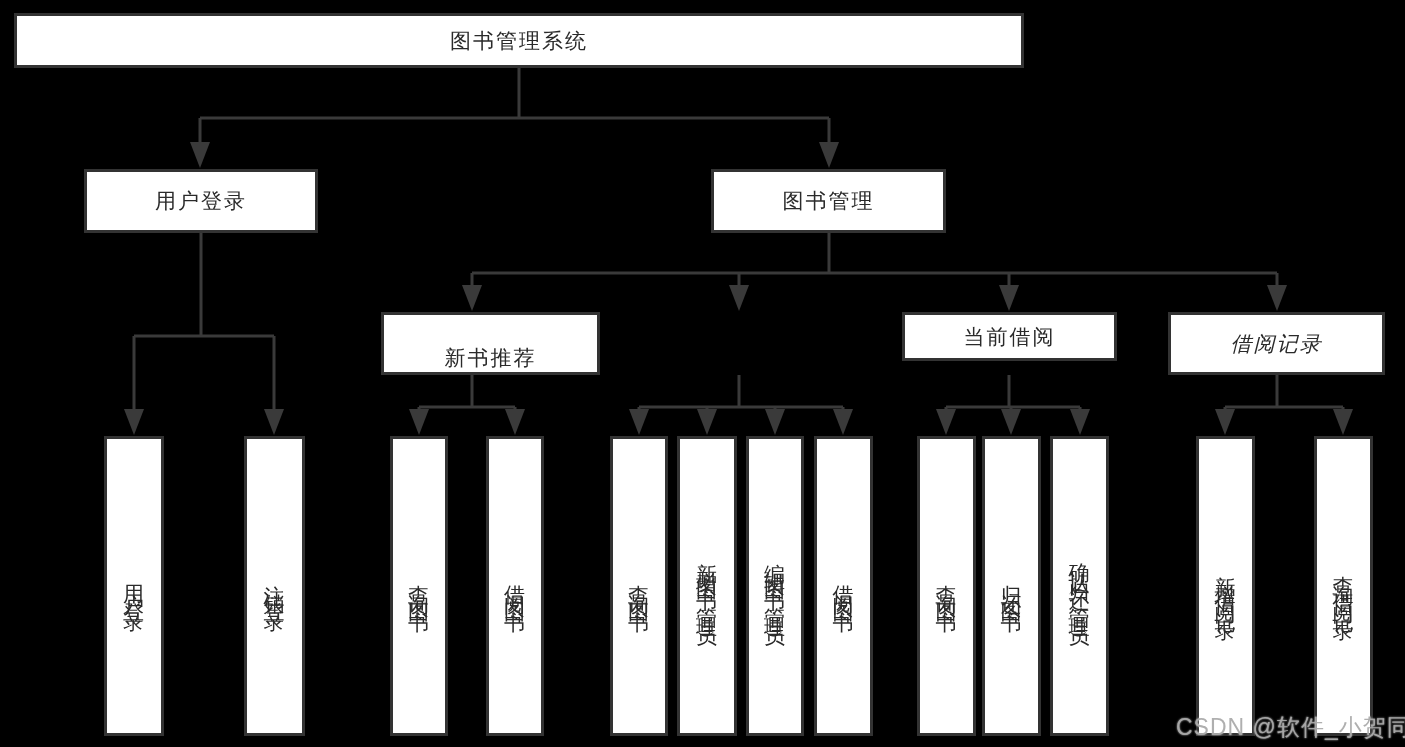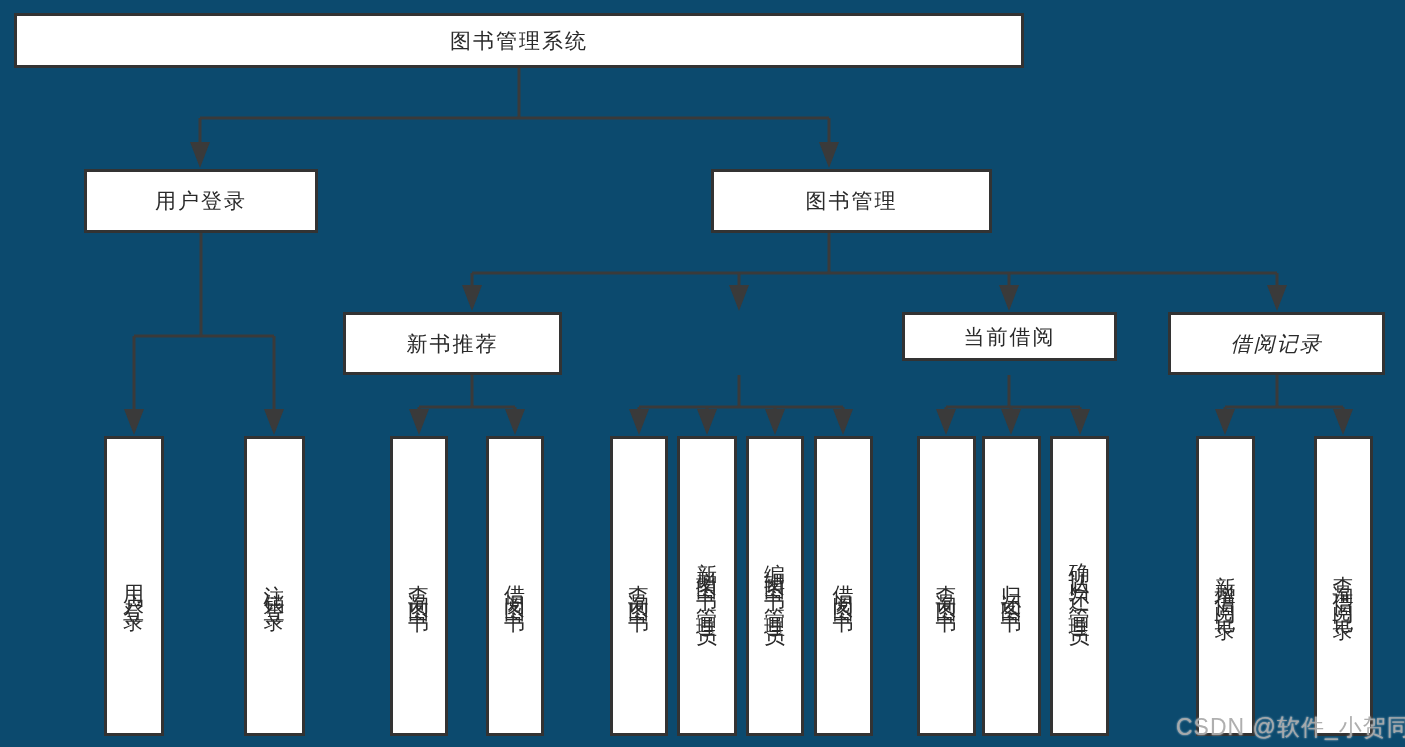--- a/index.html
+++ b/index.html
@@ -1,20 +1,20 @@
 <!DOCTYPE html>
 <html><head>
 <meta charset="utf-8">
 <style>
   html, body { margin: 0; padding: 0; background: #ffffff; }
   #canvas {
     position: relative;
     width: 1405px;
     height: 747px;
-    background: #0c4a6e;
+    background: #000000;
     font-family: "Liberation Sans", sans-serif;
     overflow: hidden;
   }
   #connectors {
     position: absolute;
     left: 0; top: 0;
     width: 1405px; height: 747px;
   }
   .box {
     position: absolute;
@@ -90,25 +90,25 @@
       </g>
   </svg>
 
   <div class="box" style="left:14px; top:13px; width:1010px; height:55px;">
     <span class="hlabel">图书管理系统</span>
   </div>
 
   <div class="box" style="left:84px; top:169px; width:234px; height:64px;">
     <span class="hlabel">用户登录</span>
   </div>
-  <div class="box" style="left:711px; top:169px; width:281px; height:64px;">
+  <div class="box" style="left:711px; top:169px; width:235px; height:64px;">
     <span class="hlabel">图书管理</span>
   </div>
 
-  <div class="box" style="left:343px; top:312px; width:219px; height:63px;">
+  <div class="box" style="left:381px; top:312px; width:219px; height:63px;align-items:flex-end;">
     <span class="hlabel">新书推荐</span>
   </div>
   <div class="box" style="left:902px; top:312px; width:215px; height:49px;">
     <span class="hlabel">当前借阅</span>
   </div>
   <div class="box" style="left:1168px; top:312px; width:217px; height:63px;font-style:italic;">
     <span class="hlabel">借阅记录</span>
   </div>
 
   <div class="box vbox" style="left:104px; top:436px; width:60px; height:300px;">

